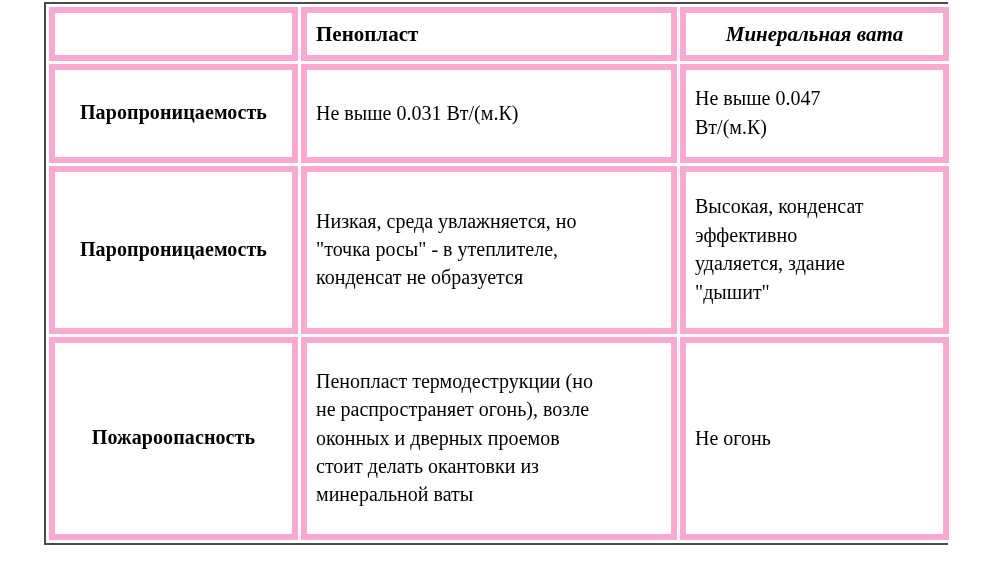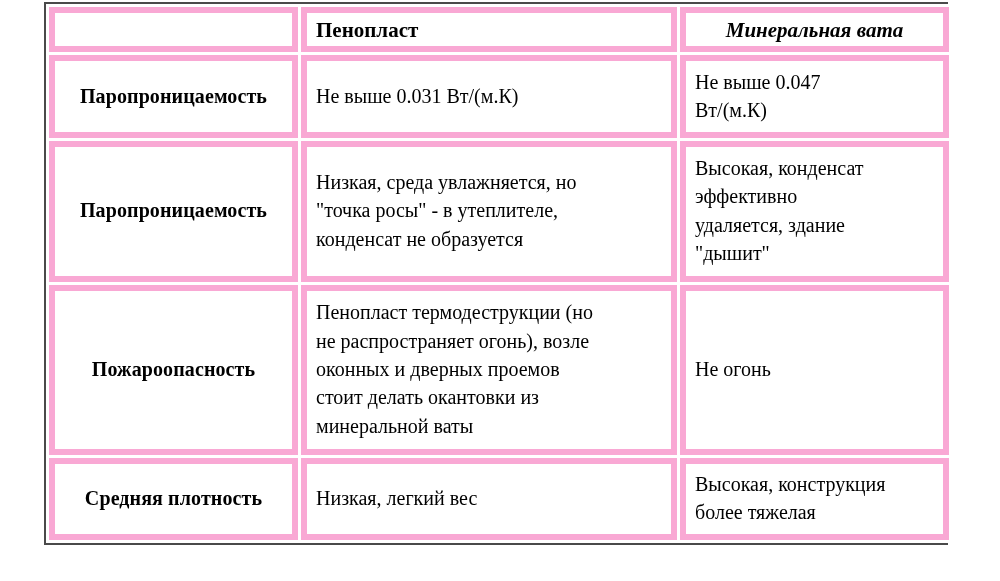--- a/index.html
+++ b/index.html
@@ -173,29 +173,19 @@
 не распространяет огонь), возле
 оконных и дверных проемов
 стоит делать окантовки из
 минеральной ваты</span>
             </td>
           <td class="body-cell">
               <span class="cell-text">Не огонь</span>
             </td>
         </tr>
 
-        <tr class="r-4">
-          <td class="param">Средняя плотность</td>
-          <td class="body-cell">
-              <span class="cell-text">Низкая, легкий вес</span>
-            </td>
-          <td class="body-cell">
-              <span class="cell-text">Высокая, конструкция
-более тяжелая</span>
-            </td>
-        </tr>
 
       </tbody>
     </table>
   </div>
 
 
 </div>
 
 </body></html>

